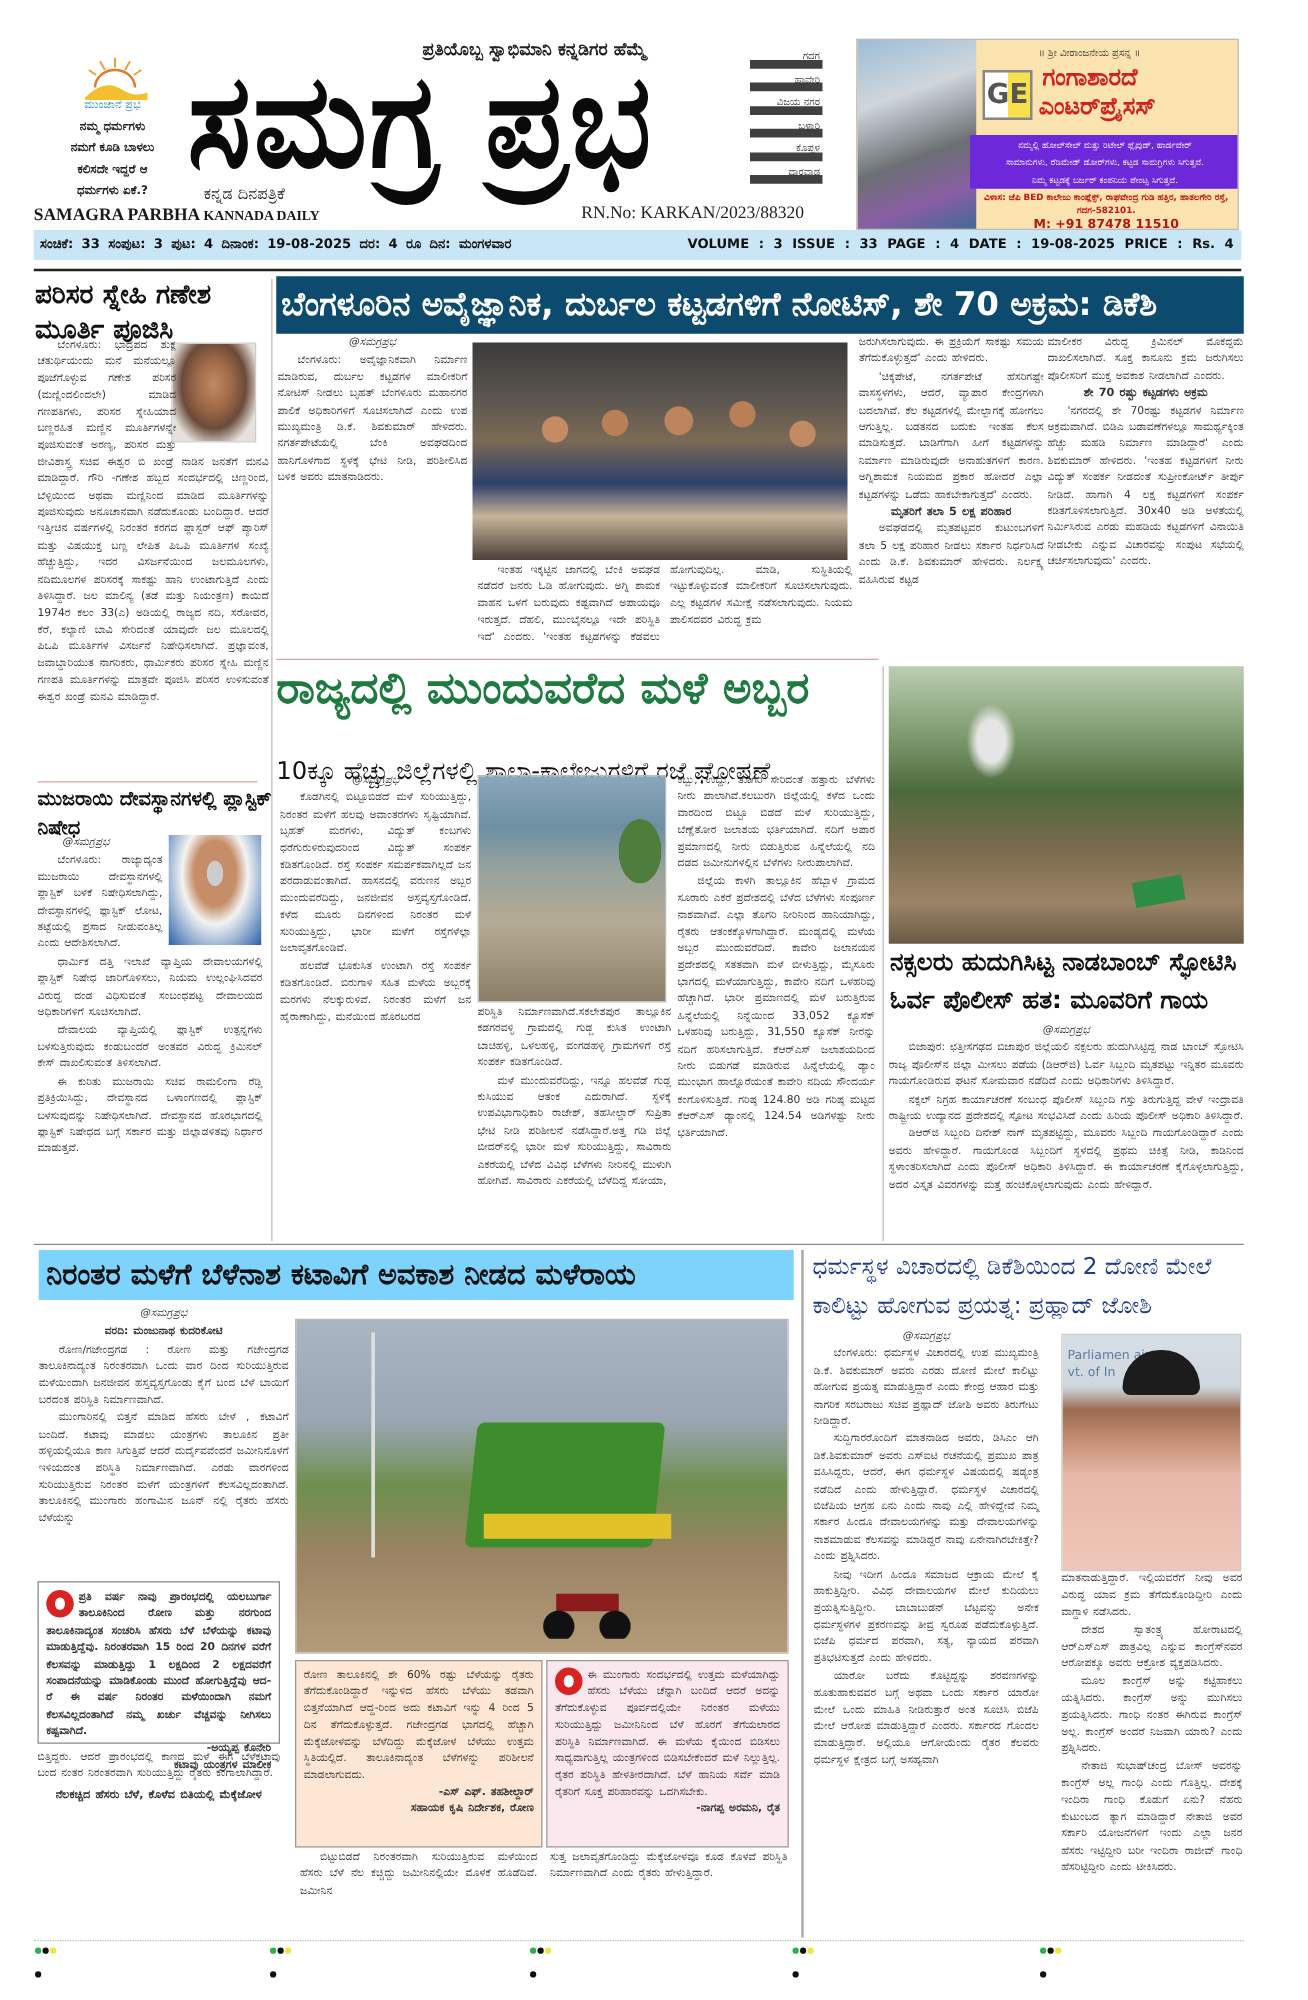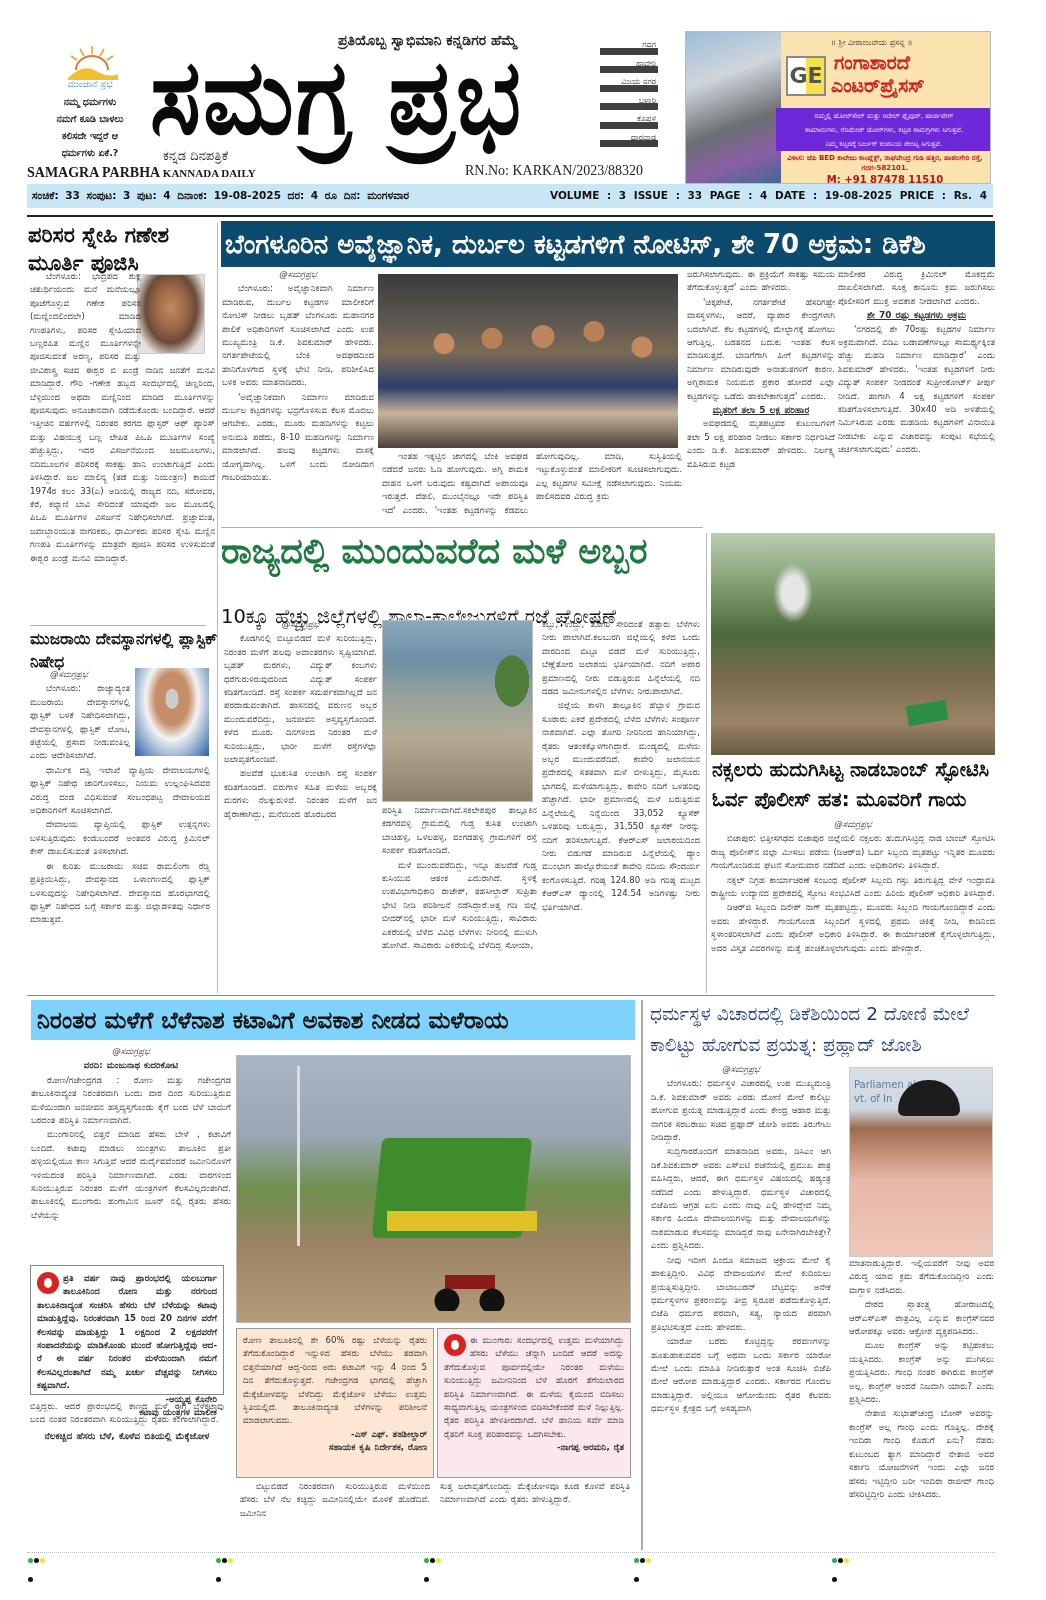--- a/index.html
+++ b/index.html
@@ -2,21 +2,21 @@
 <html><head>
 <meta charset="utf-8">
 <style>
   * { box-sizing: border-box; margin: 0; padding: 0; }
   html, body { width: 1046px; height: 1600px; background: #ffffff; overflow: hidden; }
   body { font-family: "DejaVu Sans", sans-serif; color: #222; position: relative; }
   .abs { position: absolute; }
   .body-text { font-size: 8.6px; line-height: 13.4px; text-align: justify; color: #333; word-spacing: 1px; }
   .body-text p { text-indent: 16px; margin-bottom: 1px; }
   .byline { text-align: center; font-size: 8.5px; color: #333; font-style: italic; margin-bottom: 1px; }
-  .subhead { font-weight: bold; text-align: center; font-size: 9px; text-decoration: underline; }
+  .subhead { font-weight: bold; text-align: center; font-size: 9px; }
 
   
   .logo-sun { left: 62px; top: 44px; width: 60px; height: 38px; }
   .logo-caption { left: 30px; top: 76px; width: 120px; text-align: center; font-size: 9.5px; line-height: 17px; font-weight: bold; color: #222; }
   .logo-caption .brand { color: #3a8fbf; font-weight: normal; font-size: 9px; }
   .tagline { left: 338px; top: 32px; font-size: 14px; font-weight: bold; color: #222; }
   .title { left: 150px; top: 42px; font-size: 104px; font-weight: 900; letter-spacing: 2px; line-height: 110px; color: #0a0a0a; font-family: "DejaVu Sans", sans-serif; transform: scaleX(0.92); transform-origin: left; }
   .subtitle-kn { left: 163px; top: 148px; font-size: 13px; color: #222; }
   .english-name { left: 27px; top: 165px; font-family: "Liberation Serif", serif; font-size: 14px; font-weight: bold; color: #1a1a1a; }
   .english-name small { font-size: 11px; }
@@ -181,21 +181,20 @@
 <div class="abs ganesha-text body-text">
   <div style="float:right;width:74px;height:86px;"></div>
   <p>ಬೆಂಗಳೂರು: ಭಾದ್ರಪದ ಶುಕ್ಲ ಚತುರ್ಥಿಯಂದು ಮನೆ ಮನೆಯಲ್ಲೂ ಪೂಜೆಗೊಳ್ಳುವ ಗಣೇಶ ಪರಿಸರ (ಮಣ್ಣಿಂದಲಿಂದಲೇ) ಮಾಡಿದ ಗಣಪತಿಗಳು, ಪರಿಸರ ಸ್ನೇಹಿಯಾದ ಬಣ್ಣರಹಿತ ಮಣ್ಣಿನ ಮೂರ್ತಿಗಳನ್ನೇ ಪೂಜಿಸುವಂತೆ ಅರಣ್ಯ, ಪರಿಸರ ಮತ್ತು ಜೀವಿಶಾಸ್ತ್ರ ಸಚಿವ ಈಶ್ವರ ಬಿ ಖಂಡ್ರೆ ನಾಡಿನ ಜನತೆಗೆ ಮನವಿ ಮಾಡಿದ್ದಾರೆ. ಗೌರಿ -ಗಣೇಶ ಹಬ್ಬದ ಸಂದರ್ಭದಲ್ಲಿ ಚಿಣ್ಣರಿಂದ, ಬೆಳ್ಳಿಯಿಂದ ಅಥವಾ ಮಣ್ಣಿನಿಂದ ಮಾಡಿದ ಮೂರ್ತಿಗಳನ್ನು ಪೂಜಿಸುವುದು ಅನೂಚಾನವಾಗಿ ನಡೆದುಕೊಂಡು ಬಂದಿದ್ದಾರೆ. ಆದರೆ ಇತ್ತೀಚಿನ ವರ್ಷಗಳಲ್ಲಿ ನಿರಂತರ ಕರಗದ ಪ್ಲಾಸ್ಟರ್ ಆಫ್ ಪ್ಯಾರಿಸ್ ಮತ್ತು ವಿಷಯುಕ್ತ ಬಣ್ಣ ಲೇಪಿತ ಪಿಒಪಿ ಮೂರ್ತಿಗಳ ಸಂಖ್ಯೆ ಹೆಚ್ಚುತ್ತಿದ್ದು, ಇದರ ವಿಸರ್ಜನೆಯಿಂದ ಜಲಮೂಲಗಳು, ನದಿಮೂಲಗಳ ಪರಿಸರಕ್ಕೆ ಸಾಕಷ್ಟು ಹಾನಿ ಉಂಟಾಗುತ್ತಿದೆ ಎಂದು ತಿಳಿಸಿದ್ದಾರೆ. ಜಲ ಮಾಲಿನ್ಯ (ತಡೆ ಮತ್ತು ನಿಯಂತ್ರಣ) ಕಾಯಿದೆ 1974ರ ಕಲಂ 33(ಎ) ಅಡಿಯಲ್ಲಿ ರಾಜ್ಯದ ನದಿ, ಸರೋವರ, ಕೆರೆ, ಕಲ್ಯಾಣಿ ಬಾವಿ ಸೇರಿದಂತೆ ಯಾವುದೇ ಜಲ ಮೂಲದಲ್ಲಿ ಪಿಒಪಿ ಮೂರ್ತಿಗಳ ವಿಸರ್ಜನೆ ನಿಷೇಧಿಸಲಾಗಿದೆ. ಪ್ರಜ್ಞಾವಂತ, ಜವಾಬ್ದಾರಿಯುತ ನಾಗರಿಕರು, ಧಾರ್ಮಿಕರು ಪರಿಸರ ಸ್ನೇಹಿ ಮಣ್ಣಿನ ಗಣಪತಿ ಮೂರ್ತಿಗಳನ್ನು ಮಾತ್ರವೇ ಪೂಜಿಸಿ ಪರಿಸರ ಉಳಿಸುವಂತೆ ಈಶ್ವರ ಖಂಡ್ರೆ ಮನವಿ ಮಾಡಿದ್ದಾರೆ.</p>
 </div>
 <div class="abs vrule1"></div>
 
 <div class="abs banner-red">ಬೆಂಗಳೂರಿನ ಅವೈಜ್ಞಾನಿಕ, ದುರ್ಬಲ ಕಟ್ಟಡಗಳಿಗೆ ನೋಟಿಸ್, ಶೇ 70 ಅಕ್ರಮ: ಡಿಕೆಶಿ</div>
 <div class="abs bengaluru-col1 body-text">
   <div class="byline">@ಸಮಗ್ರಪ್ರಭ</div>
   <p>ಬೆಂಗಳೂರು: ಅವೈಜ್ಞಾನಿಕವಾಗಿ ನಿರ್ಮಾಣ ಮಾಡಿರುವ, ದುರ್ಬಲ ಕಟ್ಟಡಗಳ ಮಾಲೀಕರಿಗೆ ನೋಟಿಸ್ ನೀಡಲು ಬೃಹತ್ ಬೆಂಗಳೂರು ಮಹಾನಗರ ಪಾಲಿಕೆ ಅಧಿಕಾರಿಗಳಿಗೆ ಸೂಚಿಸಲಾಗಿದೆ ಎಂದು ಉಪ ಮುಖ್ಯಮಂತ್ರಿ ಡಿ.ಕೆ. ಶಿವಕುಮಾರ್ ಹೇಳಿದರು. ನಗರ್ತಪೇಟೆಯಲ್ಲಿ ಬೆಂಕಿ ಅವಘಡದಿಂದ ಹಾನಿಗೊಳಗಾದ ಸ್ಥಳಕ್ಕೆ ಭೇಟಿ ನೀಡಿ, ಪರಿಶೀಲಿಸಿದ ಬಳಿಕ ಅವರು ಮಾತನಾಡಿದರು.</p>
-  <p>'ಅವೈಜ್ಞಾನಿಕವಾಗಿ ನಿರ್ಮಾಣ ಮಾಡಿರುವ ದುರ್ಬಲ ಕಟ್ಟಡಗಳನ್ನು ಭದ್ರಗೊಳಿಸುವ ಕೆಲಸ ಮೊದಲು ಆಗಬೇಕು. ಎರಡು, ಮೂರು ಮಹಡಿಗಳನ್ನು ಕಟ್ಟಲು ಅನುಮತಿ ಪಡೆದು, 8-10 ಮಹಡಿಗಳನ್ನು ನಿರ್ಮಾಣ ಮಾಡಲಾಗಿದೆ. ಹಲವು ಕಟ್ಟಡಗಳು ವಾಸಕ್ಕೆ ಯೋಗ್ಯವಾಗಿಲ್ಲ. ಒಳಗೆ ಬಂದು ನೋಡಿದಾಗ ಗಾಬರಿಯಾಯಿತು.</p>
 </div>
 <div class="abs crowd-photo">
     <div class="figs"></div>
   </div>
 <div class="abs bengaluru-col2 body-text">
   <p>ಇಂತಹ ಇಕ್ಕಟ್ಟಿನ ಜಾಗದಲ್ಲಿ ಬೆಂಕಿ ಅವಘಡ ನಡೆದರೆ ಜನರು ಓಡಿ ಹೋಗುವುದು. ಅಗ್ನಿ ಶಾಮಕ ವಾಹನ ಒಳಗೆ ಬರುವುದು ಕಷ್ಟವಾಗಿದೆ ಅಪಾಯವೂ ಇರುತ್ತದೆ. ದೆಹಲಿ, ಮುಂಬೈನಲ್ಲೂ ಇದೇ ಪರಿಸ್ಥಿತಿ ಇದೆ' ಎಂದರು. 'ಇಂತಹ ಕಟ್ಟಡಗಳನ್ನು ಕೆಡವಲು ಹೋಗುವುದಿಲ್ಲ. ಮಾಡಿ, ಸುಸ್ಥಿತಿಯಲ್ಲಿ ಇಟ್ಟುಕೊಳ್ಳುವಂತೆ ಮಾಲೀಕರಿಗೆ ಸೂಚಿಸಲಾಗುವುದು. ಎಲ್ಲ ಕಟ್ಟಡಗಳ ಸಮೀಕ್ಷೆ ನಡೆಸಲಾಗುವುದು. ನಿಯಮ ಪಾಲಿಸದವರ ವಿರುದ್ಧ ಕ್ರಮ</p>
 </div>
 <div class="abs bengaluru-col3 body-text">
   <p style="text-indent:0">ಜರುಗಿಸಲಾಗುವುದು. ಈ ಪ್ರಕ್ರಿಯೆಗೆ ಸಾಕಷ್ಟು ಸಮಯ ತೆಗೆದುಕೊಳ್ಳುತ್ತದೆ' ಎಂದು ಹೇಳಿದರು.</p>
   <p>'ಚಿಕ್ಕಪೇಟೆ, ನಗರ್ತಪೇಟೆ ಹೆಸರಿಗಷ್ಟೇ ವಾಸಸ್ಥಳಗಳು, ಆದರೆ, ವ್ಯಾಪಾರ ಕೇಂದ್ರಗಳಾಗಿ ಬದಲಾಗಿವೆ. ಕೆಲ ಕಟ್ಟಡಗಳಲ್ಲಿ ಮೇಲ್ಭಾಗಕ್ಕೆ ಹೋಗಲು ಆಗುತ್ತಿಲ್ಲ. ಬಡತನದ ಬದುಕು ಇಂತಹ ಕೆಲಸ ಮಾಡಿಸುತ್ತದೆ. ಬಾಡಿಗೆಗಾಗಿ ಹೀಗೆ ಕಟ್ಟಡಗಳನ್ನು ನಿರ್ಮಾಣ ಮಾಡಿರುವುದೇ ಅನಾಹುತಗಳಿಗೆ ಕಾರಣ. ಅಗ್ನಿಶಾಮಕ ನಿಯಮದ ಪ್ರಕಾರ ಹೋದರೆ ಎಲ್ಲಾ ಕಟ್ಟಡಗಳನ್ನು ಒಡೆದು ಹಾಕಬೇಕಾಗುತ್ತದೆ' ಎಂದರು.</p>

